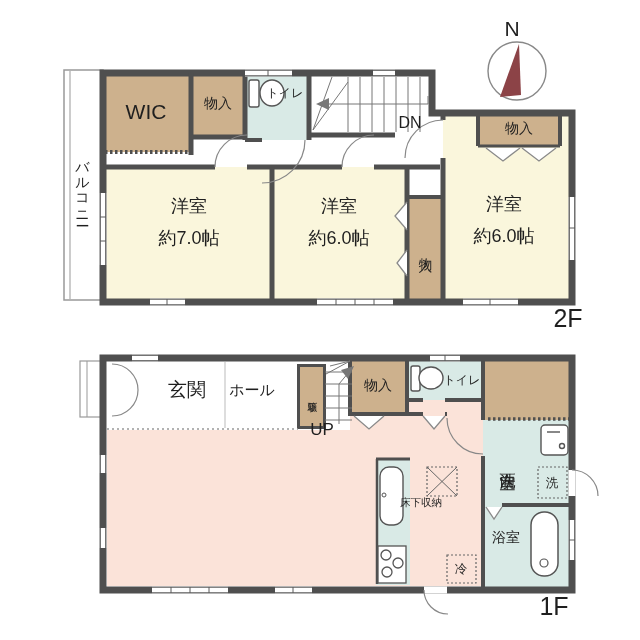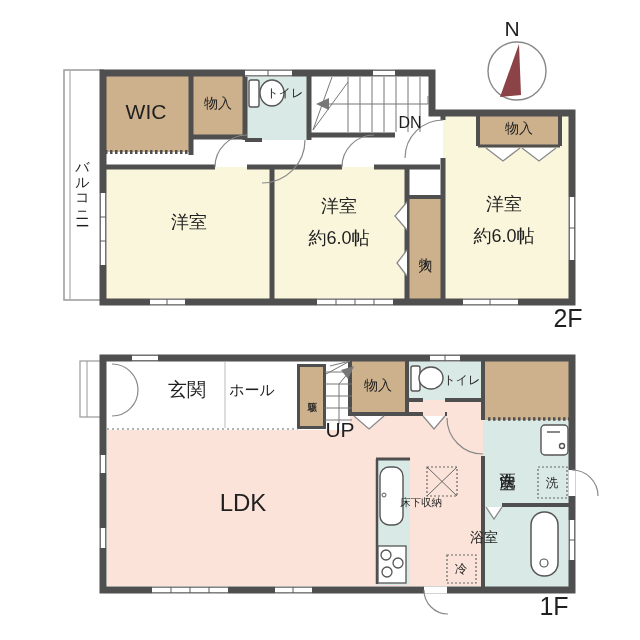--- a/index.html
+++ b/index.html
@@ -282,43 +282,43 @@
     </g>
   </svg>
 
   <div class="vlbl" style="left:83px;top:185px;font-size:14px">バルコニー</div>
   <div class="lbl" style="left:146px;top:112px;font-size:21px">WIC</div>
   <div class="lbl" style="left:218px;top:104px;font-size:14px">物入</div>
   <div class="lbl" style="left:285px;top:93px;font-size:12px">トイレ</div>
   <div class="lbl" style="left:410px;top:123px;font-size:16px">DN</div>
   <div class="lbl" style="left:189px;top:222px;font-size:18px;line-height:32px">
     <div>洋室</div>
+      <div>約7.0帖</div>
   </div>
   <div class="lbl" style="left:339px;top:222px;font-size:18px;line-height:32px">
     <div>洋室</div>
       <div>約6.0帖</div>
   </div>
   <div class="vlbl" style="left:425px;top:248px;font-size:13.5px">物入</div>
   <div class="lbl" style="left:504px;top:220px;font-size:18px;line-height:32px">
     <div>洋室</div>
       <div>約6.0帖</div>
   </div>
   <div class="lbl" style="left:519px;top:129px;font-size:14px">物入</div>
   <div class="lbl big" style="left:568px;top:318px;font-size:25px">2F</div>
   <div class="lbl" style="left:512px;top:29px;font-size:21px">N</div>
 
   <div class="lbl" style="left:187px;top:390px;font-size:19px">玄関</div>
   <div class="lbl" style="left:252px;top:390px;font-size:15px">ホール</div>
   <div class="vlbl" style="left:312px;top:395px;font-size:9.5px;letter-spacing:0">下駄箱</div>
-  <div class="lbl" style="left:340px;top:430px;font-size:21px">UP</div>
+  <div class="lbl" style="left:322px;top:430px;font-size:17px">UP</div>
   <div class="lbl" style="left:378px;top:386px;font-size:14px">物入</div>
   <div class="lbl" style="left:462px;top:380px;font-size:12px">トイレ</div>
   <div class="vlbl" style="left:507px;top:461px;font-size:16px">洗面室</div>
   <div class="lbl" style="left:552px;top:483px;font-size:12.5px">洗</div>
-  <div class="lbl" style="left:484px;top:538px;font-size:14px">浴室</div>
+  <div class="lbl" style="left:506px;top:538px;font-size:14px">浴室</div>
   <div class="lbl" style="left:243px;top:503px">
-    <div style="font-size:24px;line-height:28px">LDK</div>
   </div>
   <div class="lbl" style="left:421px;top:503px;font-size:10.5px">床下収納</div>
   <div class="lbl" style="left:461px;top:569px;font-size:12.5px">冷</div>
   <div class="lbl big" style="left:554px;top:606px;font-size:25px">1F</div>
 
 </div>
 
 </body></html>

